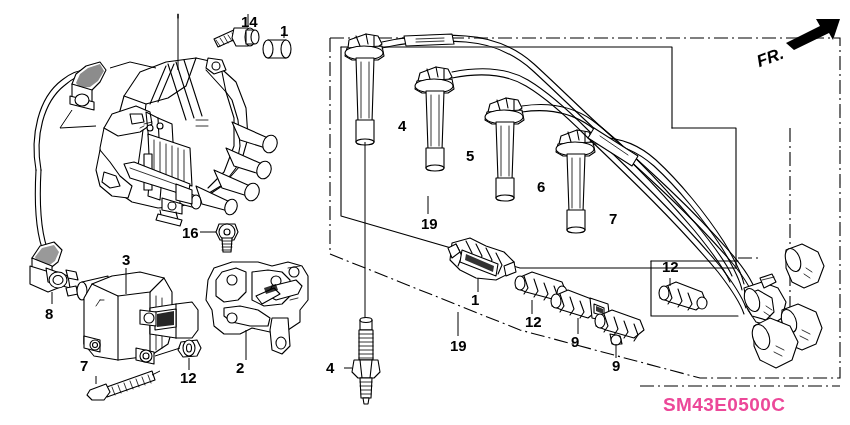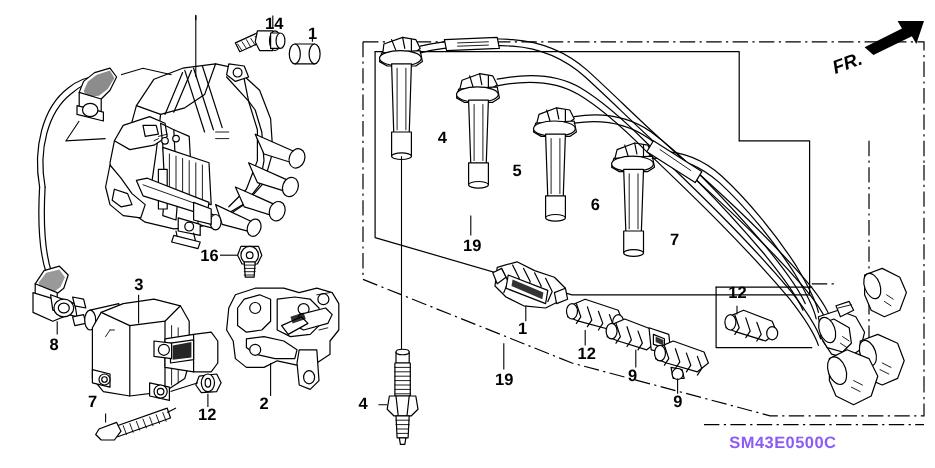--- a/index.html
+++ b/index.html
@@ -4,21 +4,21 @@
 <title>Parts Diagram</title>
 <style>
   html,body{margin:0;padding:0;background:#ffffff;}
   body{width:850px;height:425px;overflow:hidden;
        font-family:"Liberation Sans","DejaVu Sans",sans-serif;}
   #stage{position:relative;width:850px;height:425px;background:#fff;}
   #stage svg{position:absolute;left:0;top:0;}
   .lbl{position:absolute;font-family:"Liberation Sans","DejaVu Sans",sans-serif;
        font-size:15px;font-weight:700;color:#000;line-height:1;
        white-space:nowrap;letter-spacing:0px;}
-  .code{position:absolute;font-size:15px;font-weight:600;color:#8b5cf6;
+  .code{position:absolute;font-size:19px;font-weight:600;color:#ec4899;
         letter-spacing:0.4px;white-space:nowrap;}
   .frlbl{position:absolute;font-size:17px;font-weight:700;font-style:italic;
          color:#000;transform:rotate(-20deg);transform-origin:left bottom;}
 </style>
 </head>
 <body>
 
 <div id="stage">
 
 <svg width="850" height="425" viewBox="0 0 850 425">

